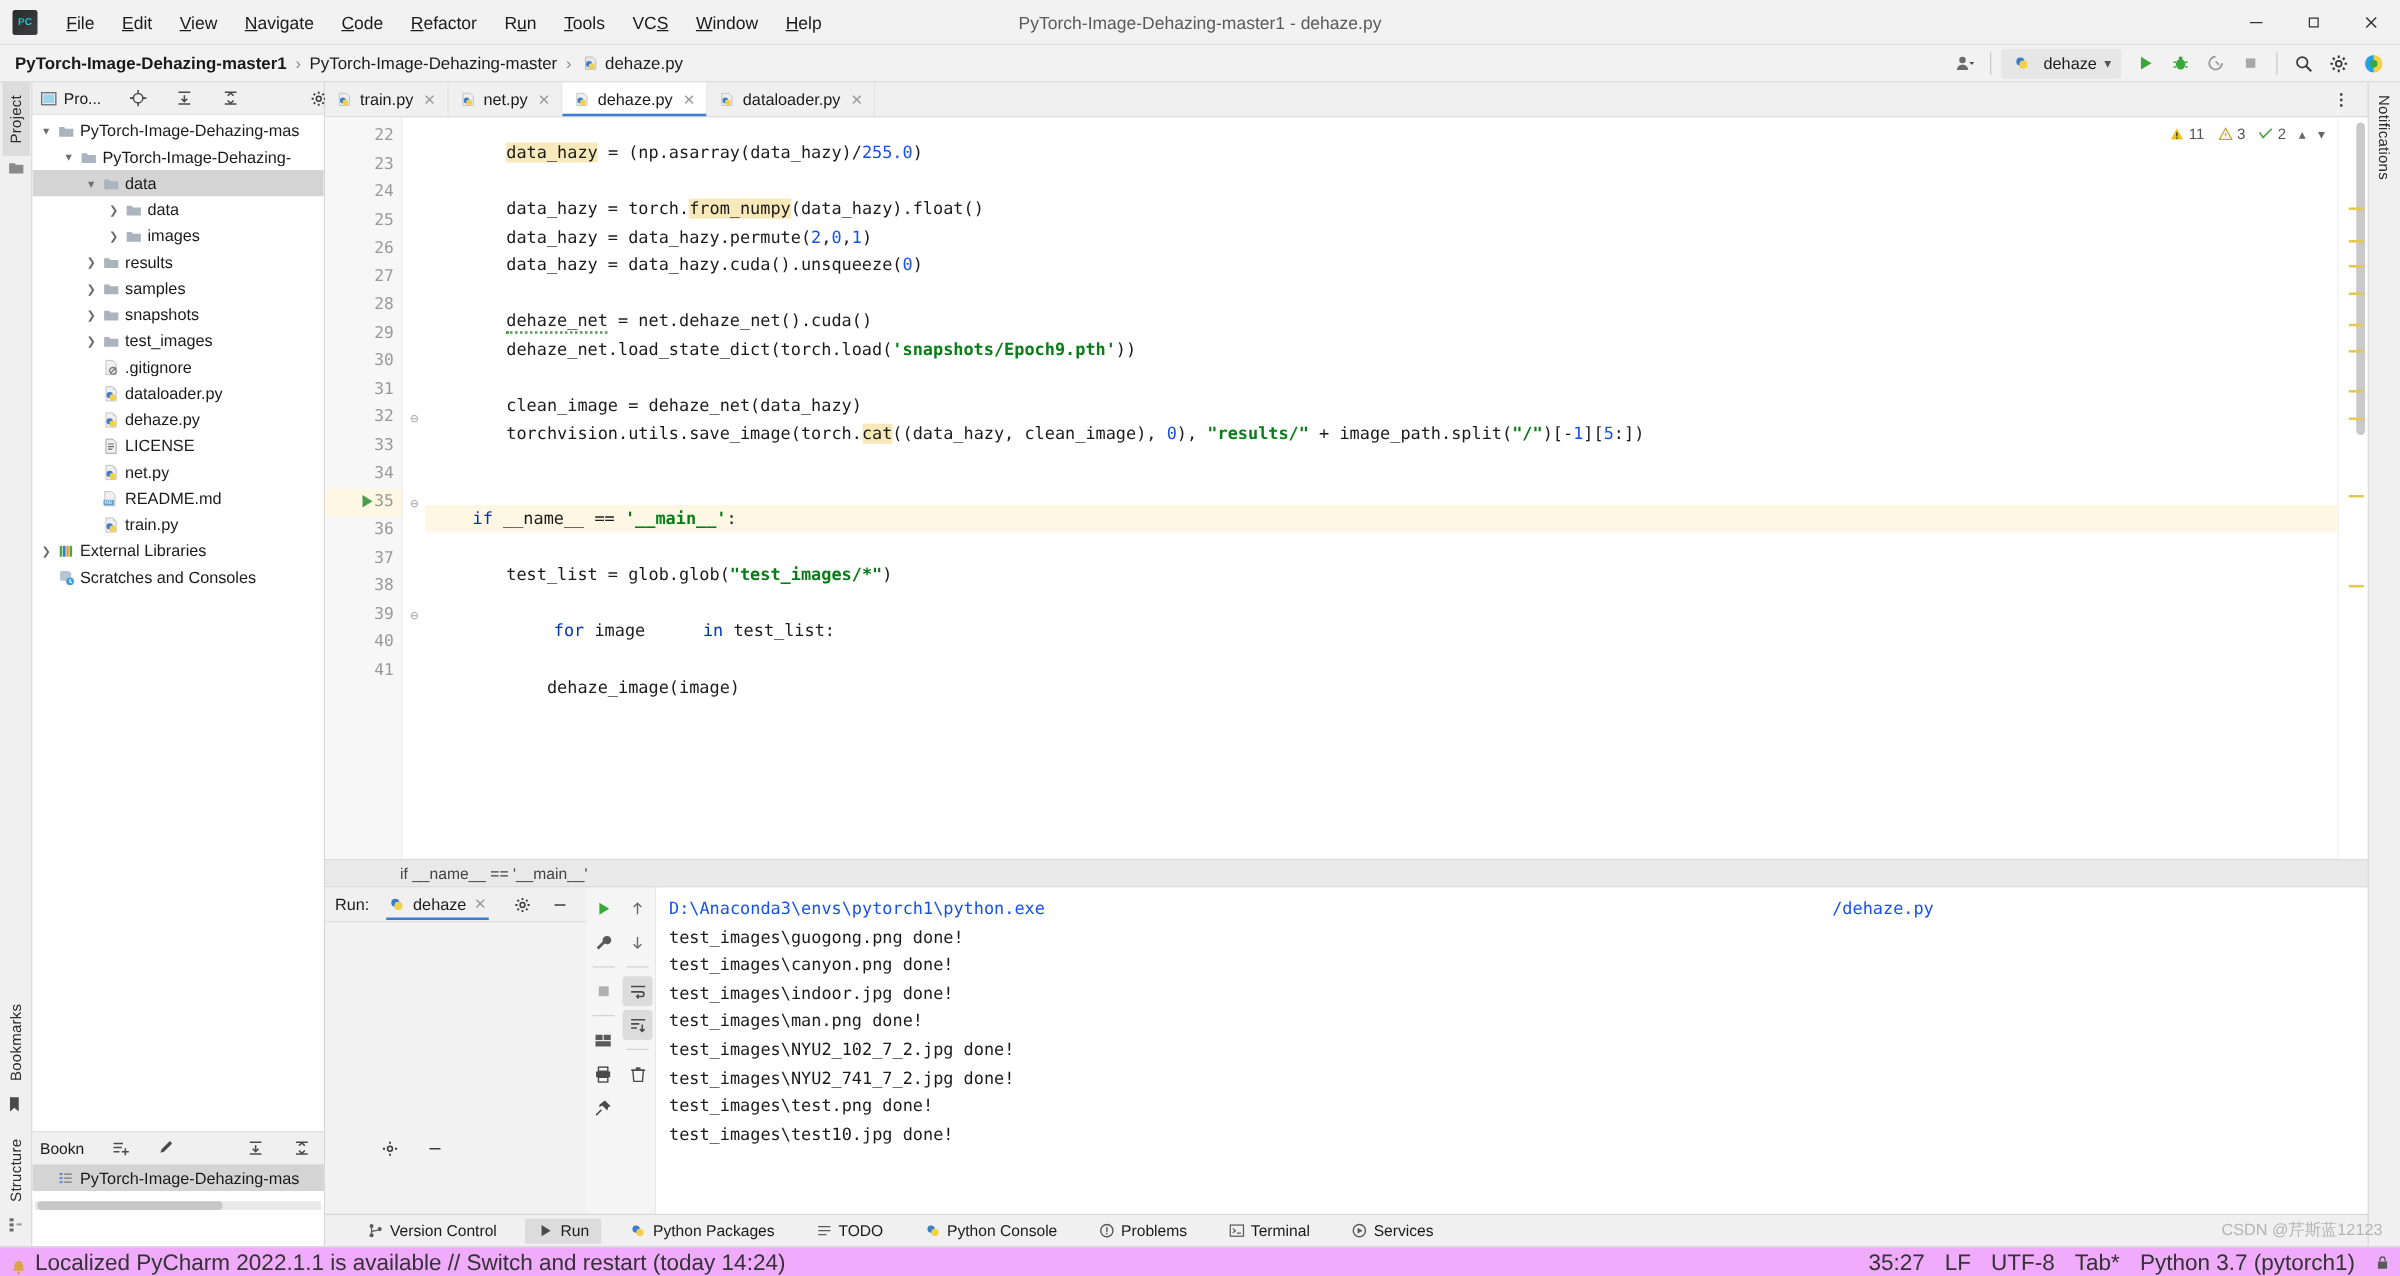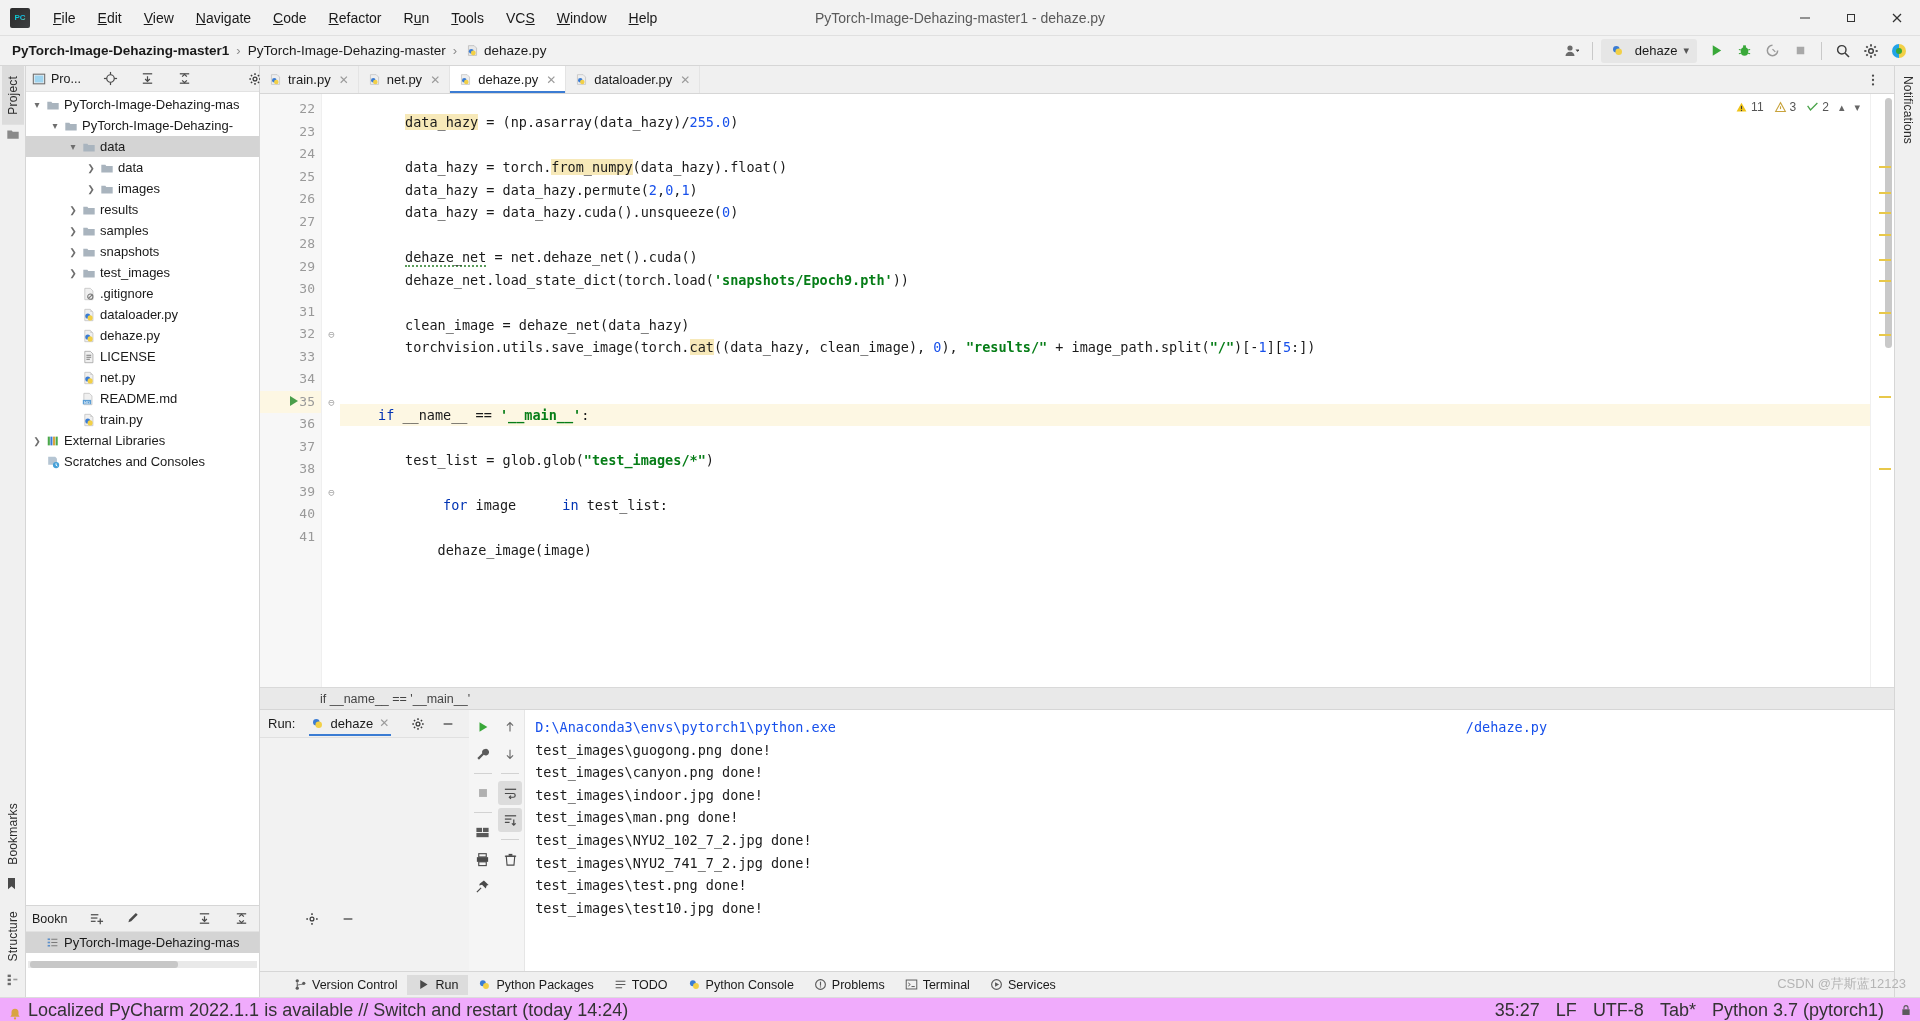--- a/index.html
+++ b/index.html
@@ -191,21 +191,21 @@
   }
   .oline { height: 22.6px; line-height: 22.6px; white-space: pre; color: #1a1a1a; }
   .oline.cmd { color: #1750eb; }
   .blur {
     display: inline-block; filter: blur(3.5px); opacity: .55; color:#3a4ad0;
     letter-spacing: .5px;
   }
 
   
   .bottombar {
-    height: 26px; background: #f0f0f0; display: flex; align-items: center; gap: 0;
+    height: 26px; background: #f0f0f0; display: flex; align-items: center; gap: 13px;
     border-top: 1px solid #d6d6d6; font-size: 12.5px; flex: none; padding-left: 24px;
   }
   .bbtn { display: flex; align-items: center; gap: 5px; padding: 3px 10px; }
   .bbtn.active { background: #dcdcdc; }
 
   
   .statusbar {
     height: 24px; background: #f0abfc; display: flex; align-items: flex-end;
     border-top: 1px solid #dcdcdc; font-size: 18px; color: #333; padding: 0 8px; flex: none;
   }

